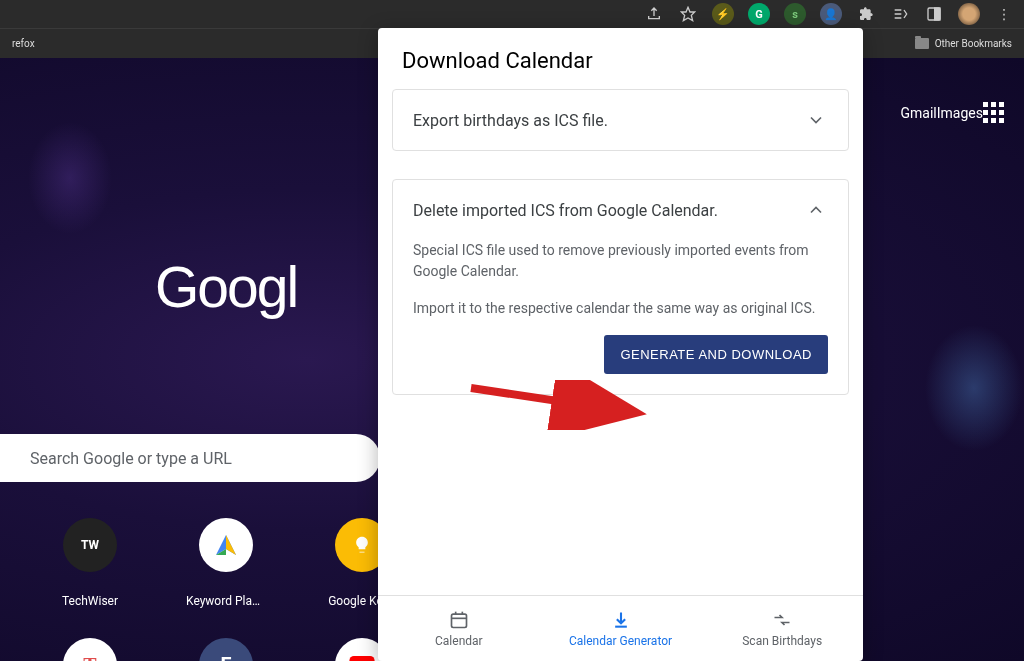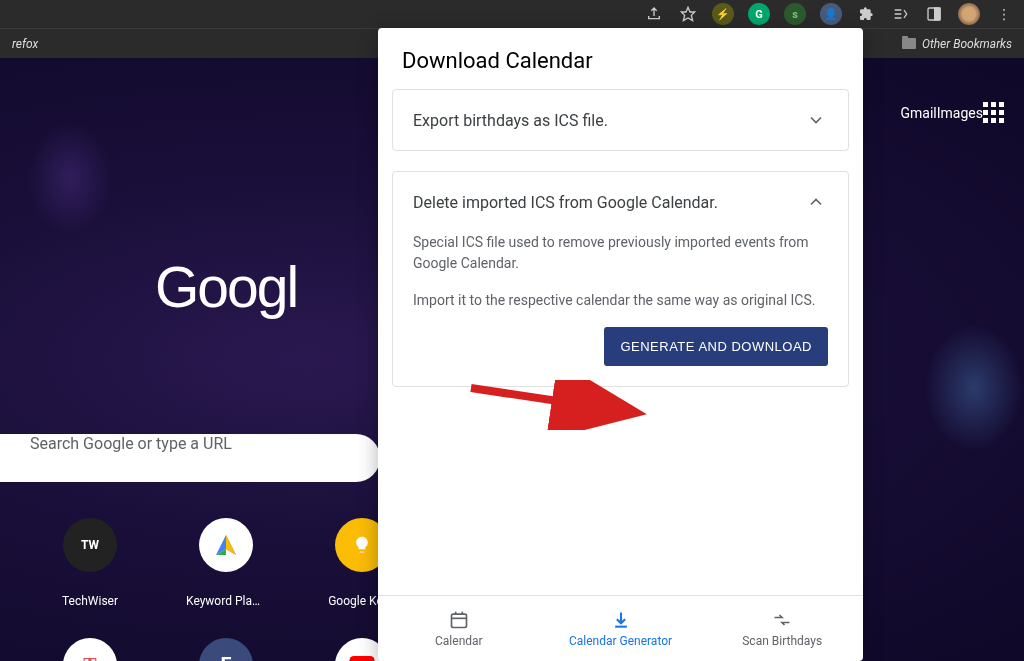--- a/index.html
+++ b/index.html
@@ -56,23 +56,22 @@
       display: flex;
       align-items: center;
       padding: 0 12px;
       justify-content: space-between;
     }
     .bookmark-item {
       display: flex;
       align-items: center;
       gap: 6px;
       color: #ddd;
-      font-size: 12px;
+      font-size: 10px;
       cursor: pointer;
-      font-style: italic;
     }
     .folder-icon { width: 14px; height: 11px; background: #888; border-radius: 1px; position: relative; }
     .folder-icon::before { content: ''; position: absolute; top: -2px; left: 0; width: 6px; height: 2px; background: #888; border-radius: 1px 1px 0 0; }
 
     
     .main-bg {
       position: relative;
       height: 603px;
       background: radial-gradient(ellipse at 30% 50%, #2a1850 0%, #1a0f3a 40%, #0f0828 100%);
       overflow: hidden;
@@ -129,21 +128,21 @@
     
     .search-bar {
       position: absolute;
       left: 0;
       top: 376px;
       width: 380px;
       height: 48px;
       background: #fff;
       border-radius: 0 24px 24px 0;
       display: flex;
-      align-items: flex-start;
+      align-items: center;
       padding: 0 20px 0 30px;
       color: #5f6368;
       font-size: 16px;
     }
 
     
     .shortcuts {
       position: absolute;
       left: 50px;
       top: 460px;
@@ -204,21 +203,21 @@
       color: #000000;
     }
     .popup-content {
       flex: 1;
       padding: 0 14px;
       overflow: auto;
     }
     .accordion-item {
       border: 1px solid #e0e0e0;
       border-radius: 4px;
-      margin-bottom: 20px;
+      margin-bottom: 28px;
     }
     .accordion-header {
       padding: 18px 20px;
       display: flex;
       align-items: center;
       justify-content: space-between;
       cursor: pointer;
       font-size: 16px;
       color: #3c4043;
     }

